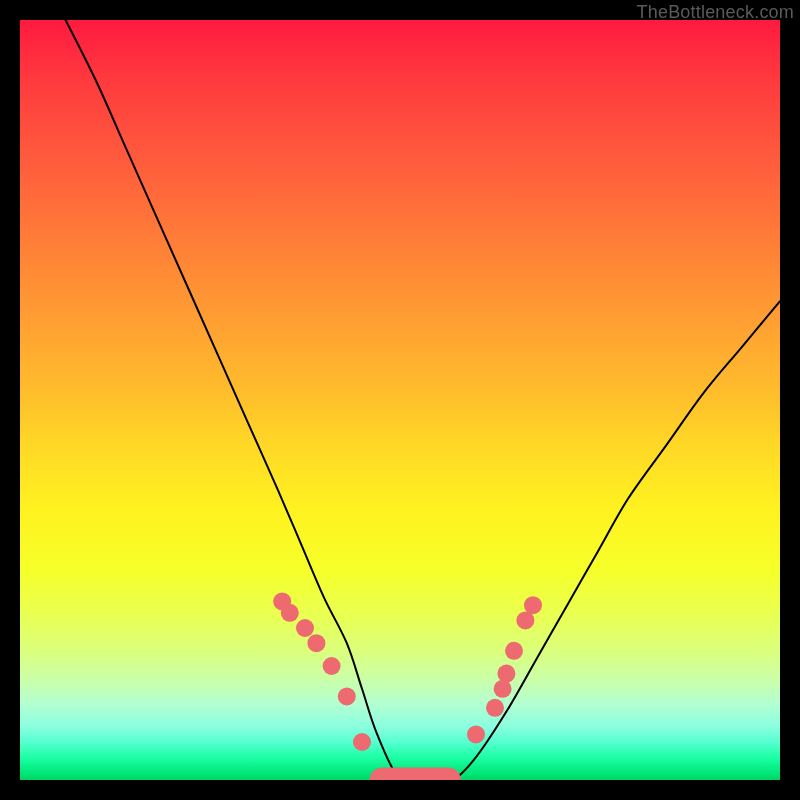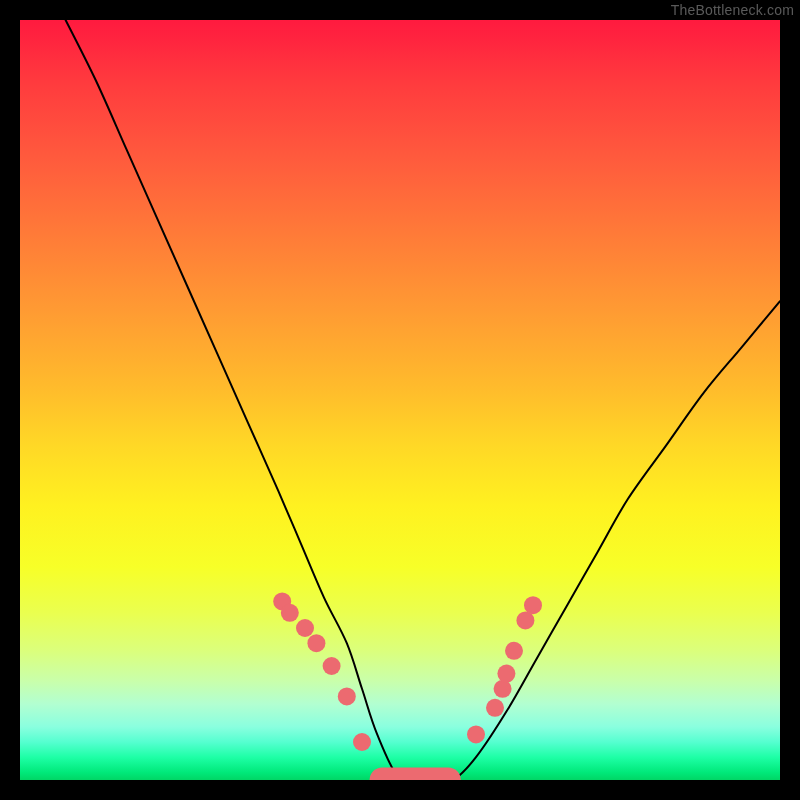--- a/index.html
+++ b/index.html
@@ -44,21 +44,21 @@
       #1effa6 97%,
       #00e97a 99%,
       #00d665 100%
     );
   }
   .watermark {
     position: absolute;
     right: 6px;
     top: 2px;
     color: #5a5a5a;
-    font-size: 14px;
+    font-size: 18px;
     letter-spacing: 0.2px;
     font-weight: 500;
   }
   svg.curve {
     position: absolute;
     left: 0;
     top: 0;
     width: 760px;
     height: 760px;
   }

